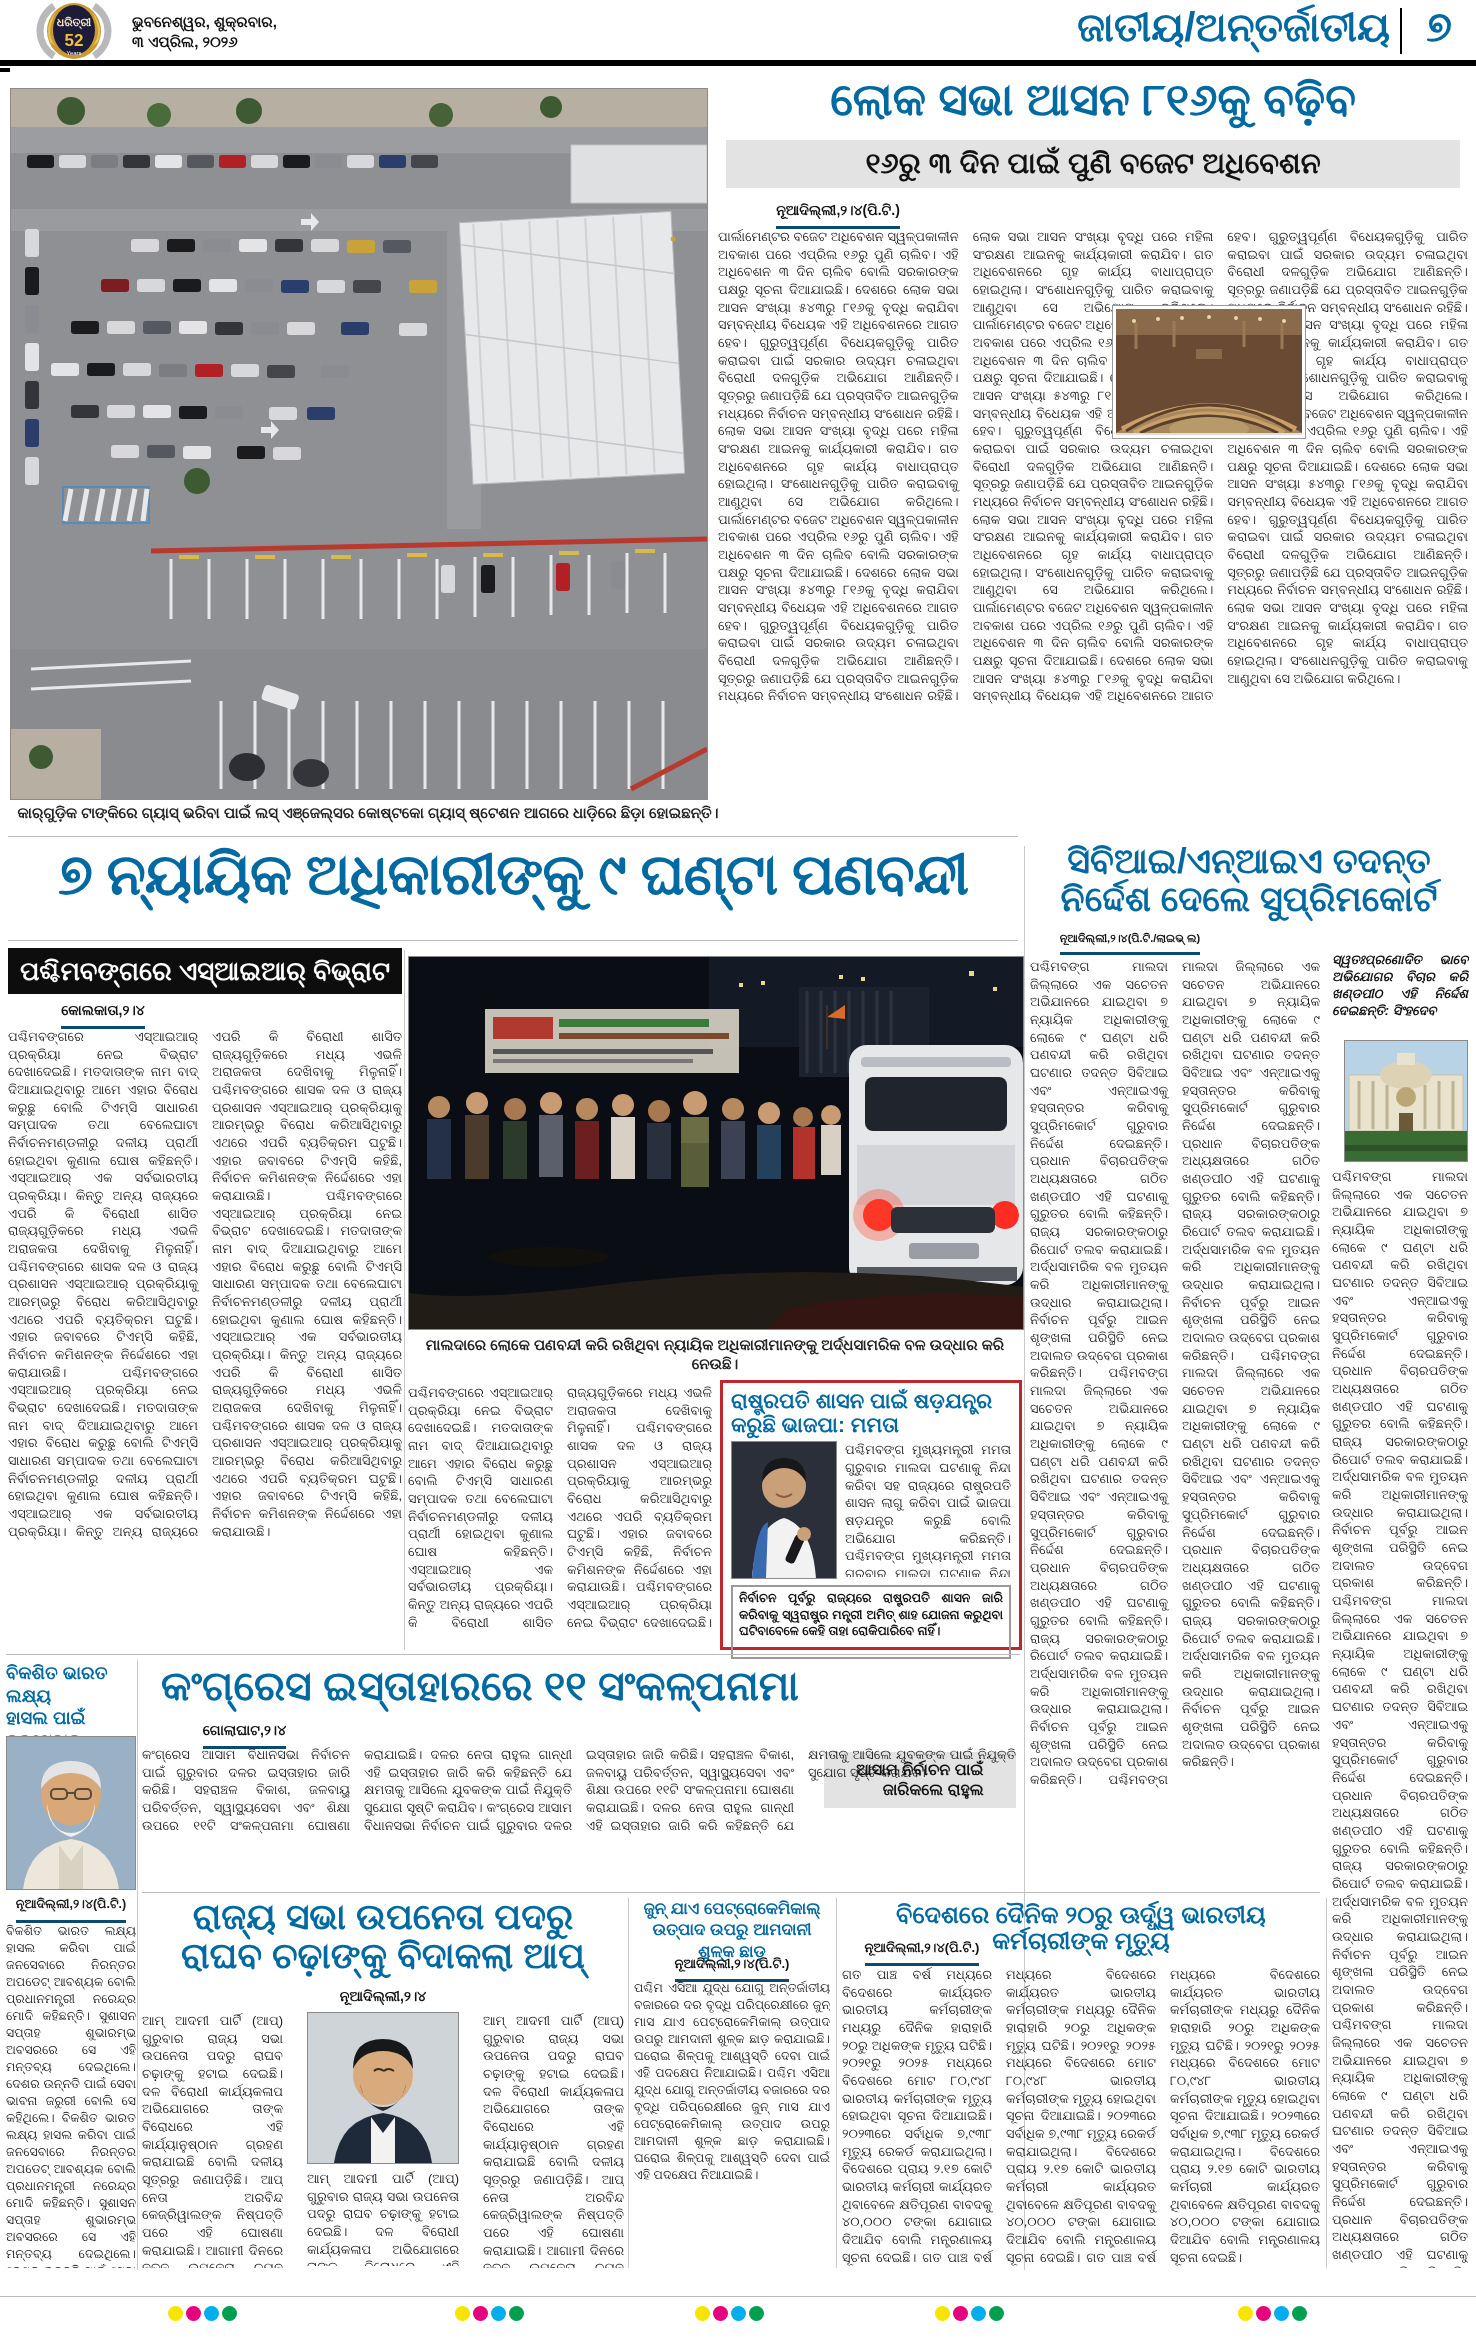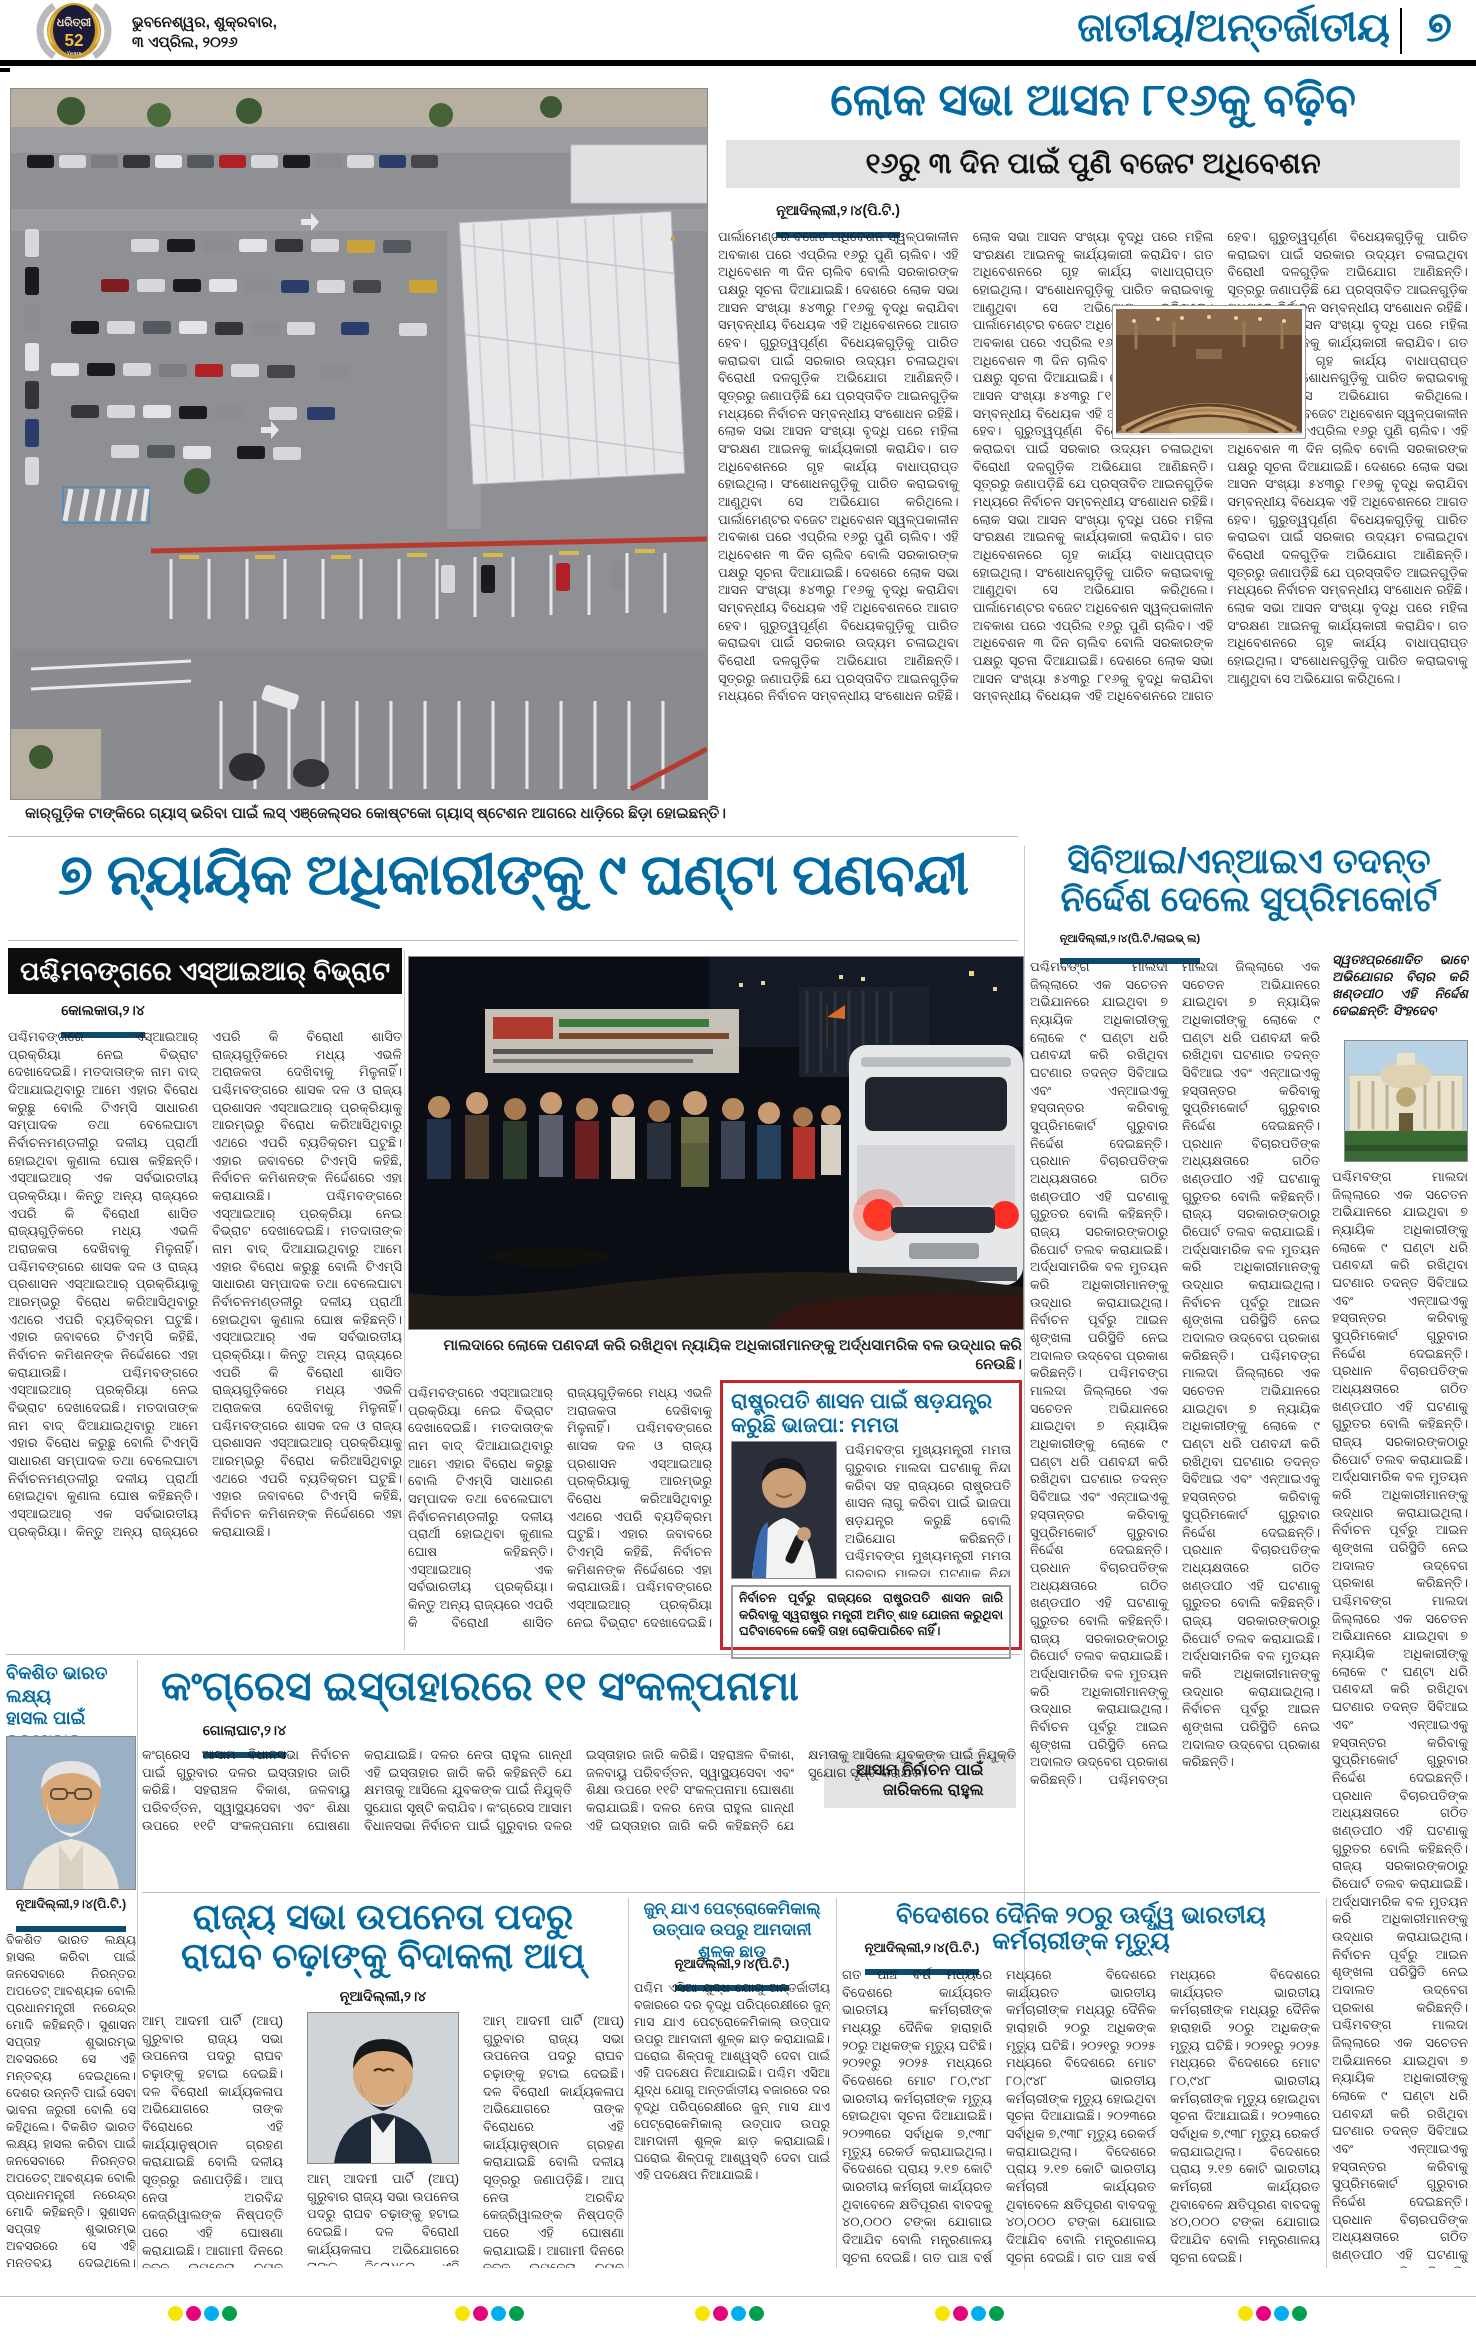--- a/index.html
+++ b/index.html
@@ -5,26 +5,26 @@
   html,body{margin:0;padding:0;background:#ffffff;}
   #page{position:relative;width:1476px;height:2339px;background:#fff;overflow:hidden;
         font-family:"Liberation Sans","DejaVu Sans",sans-serif;color:#111;}
   .abs{position:absolute;}
   .hl{font-weight:bold;color:#0369a1;line-height:1.08;}
   .body-txt{font-size:13px;line-height:1.36;text-align:justify;color:#1a1a1a;overflow:hidden;}
   .cols2{column-count:2;column-gap:14px;}
   .cols3{column-count:3;column-gap:14px;}
   .cols4{column-count:4;column-gap:14px;}
   .dateline{font-weight:bold;font-size:14px;text-align:center;}
-  .dateline span{display:inline-block;border-bottom:6px solid #0c4a6e;padding-bottom:13px;}
+  .dateline span{display:inline-block;border-bottom:3px solid #0c4a6e;padding-bottom:7px;}
   .rule-h{position:absolute;background:#000;}
   .rule-h.gray{background:#bbb;}
   .rule-v{position:absolute;background:#c9c9c9;width:1px;}
   .photo-frame{border:1px solid #8a8a8a;background:#ddd;overflow:hidden;}
-  .caption{font-size:15px;font-weight:bold;color:#222;text-align:right;line-height:1.25;}
+  .caption{font-size:15px;font-weight:bold;color:#222;text-align:center;line-height:1.25;}
   .graybox{background:#e3e3e3;display:flex;align-items:center;justify-content:center;
            font-weight:bold;text-align:right;}
   .dot{width:15px;height:15px;border-radius:50%;display:inline-block;margin-right:3px;}
   .dotrow{position:absolute;top:2306px;}
   svg{display:block;}
 </style>
 </head>
 <body>
 
 <div id="page">

